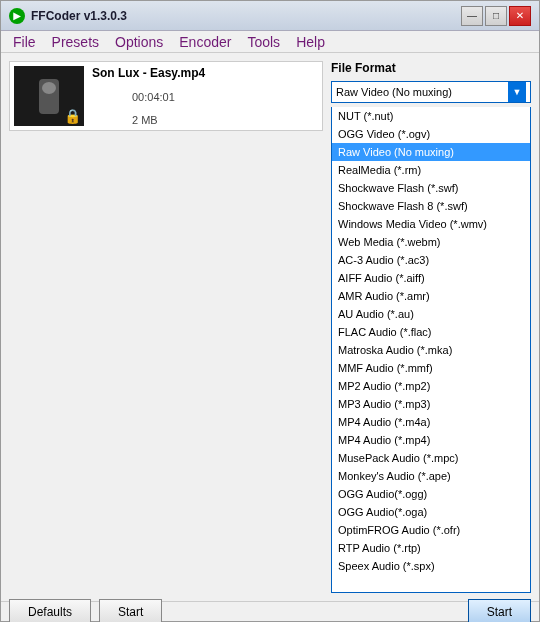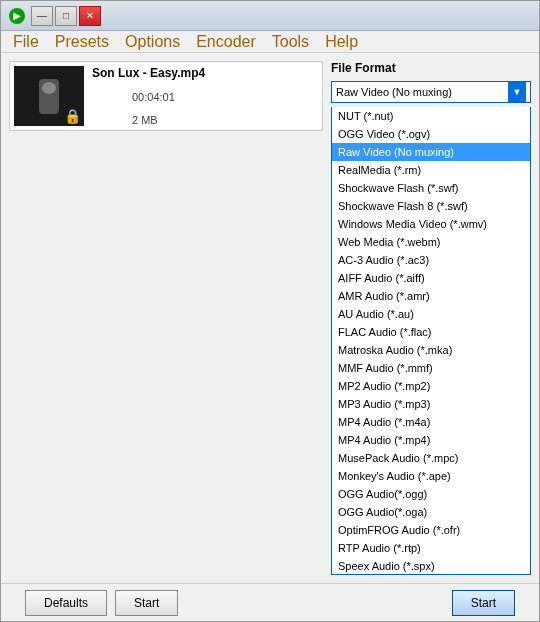--- a/index.html
+++ b/index.html
@@ -73,22 +73,22 @@
       height: 22px;
       display: flex;
       align-items: center;
       padding: 0 4px;
       border-bottom: 1px solid #ccc;
       flex-shrink: 0;
     }
     .menu-item {
       padding: 2px 8px;
       cursor: pointer;
-      font-size: 16px;
-      color: #a16207;
+      font-size: 14px;
+      color: #701a75;
       height: 100%;
       display: flex;
       align-items: center;
     }
     .main-content {
       display: flex;
       flex: 1;
       padding: 8px;
       gap: 8px;
       overflow: hidden;
@@ -213,26 +213,26 @@
       text-overflow: ellipsis;
       height: 18px;
       display: flex;
       align-items: center;
     }
     .dropdown-item.selected {
       background: #3399ff;
       color: white;
     }
     .bottom-bar {
-      height: 38px;
+      height: 20px;
       background: #f0f0f0;
       border-top: 1px solid #ccc;
       display: flex;
       align-items: center;
-      padding: 4px 24px;
+      padding: 4px 8px;
       gap: 8px;
       flex-shrink: 0;
     }
     .bottom-btn {
       padding: 4px 18px;
       border: 1px solid #888;
       background: linear-gradient(to bottom, #f8f8f8, #e0e0e0);
       cursor: pointer;
       font-size: 12px;
       color: #000;
@@ -255,20 +255,21 @@
   </style>
 </head>
 <body>
 
 <div class="window">
 
   <div class="title-bar">
     <div class="title-bar-icon">
       <span>▶</span>
     </div>
+    <span class="title-bar-text">FFCoder v1.3.0.3</span>
     <div class="title-bar-buttons">
       <div class="title-btn">—</div>
       <div class="title-btn">□</div>
       <div class="title-btn close-btn">✕</div>
     </div>
   </div>
 
   <div class="menu-bar">
     <div class="menu-item">File</div>
     <div class="menu-item">Presets</div>

